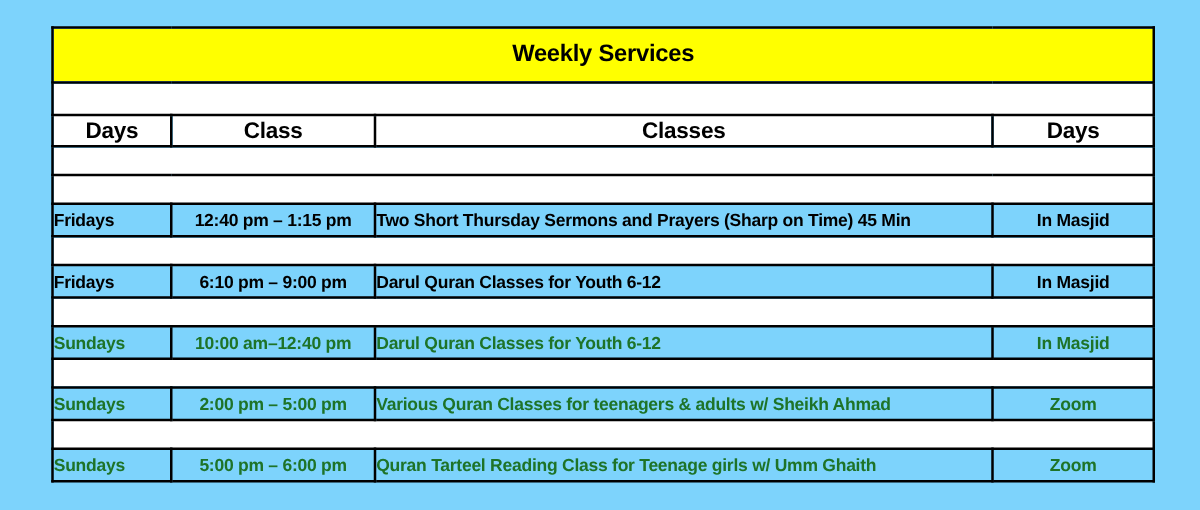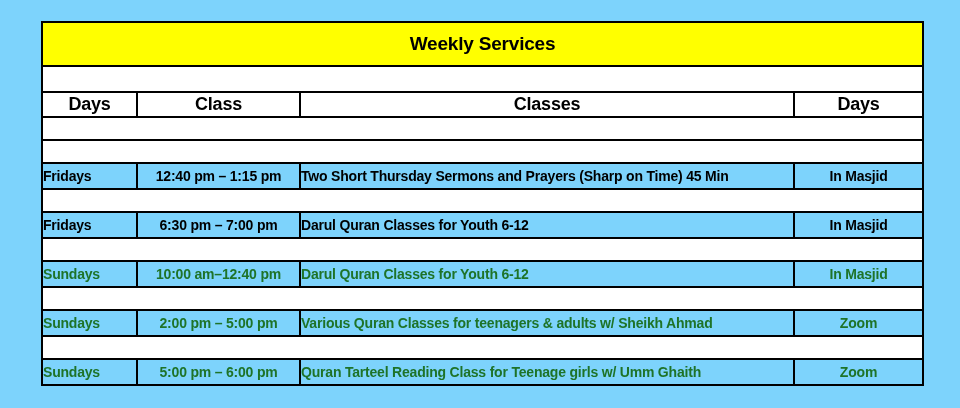--- a/index.html
+++ b/index.html
@@ -109,21 +109,21 @@
       <td class="program-cell">Two Short Thursday Sermons and Prayers (Sharp on Time) 45 Min</td>
       <td class="place-cell">In Masjid</td>
     </tr>
 
     <tr class="spacer-row">
       <td colspan="4"></td>
     </tr>
 
     <tr class="content-row" data-color="black">
       <td class="day-cell">Fridays</td>
-      <td class="time-cell">6:30 pm – 7:00 pm</td>
+      <td class="time-cell">6:10 pm – 9:00 pm</td>
       <td class="program-cell">Darul Quran Classes for Youth 6-12</td>
       <td class="place-cell">In Masjid</td>
     </tr>
 
     <tr class="spacer-row">
       <td colspan="4"></td>
     </tr>
 
     <tr class="content-row" data-color="green">
       <td class="day-cell">Sundays</td>

